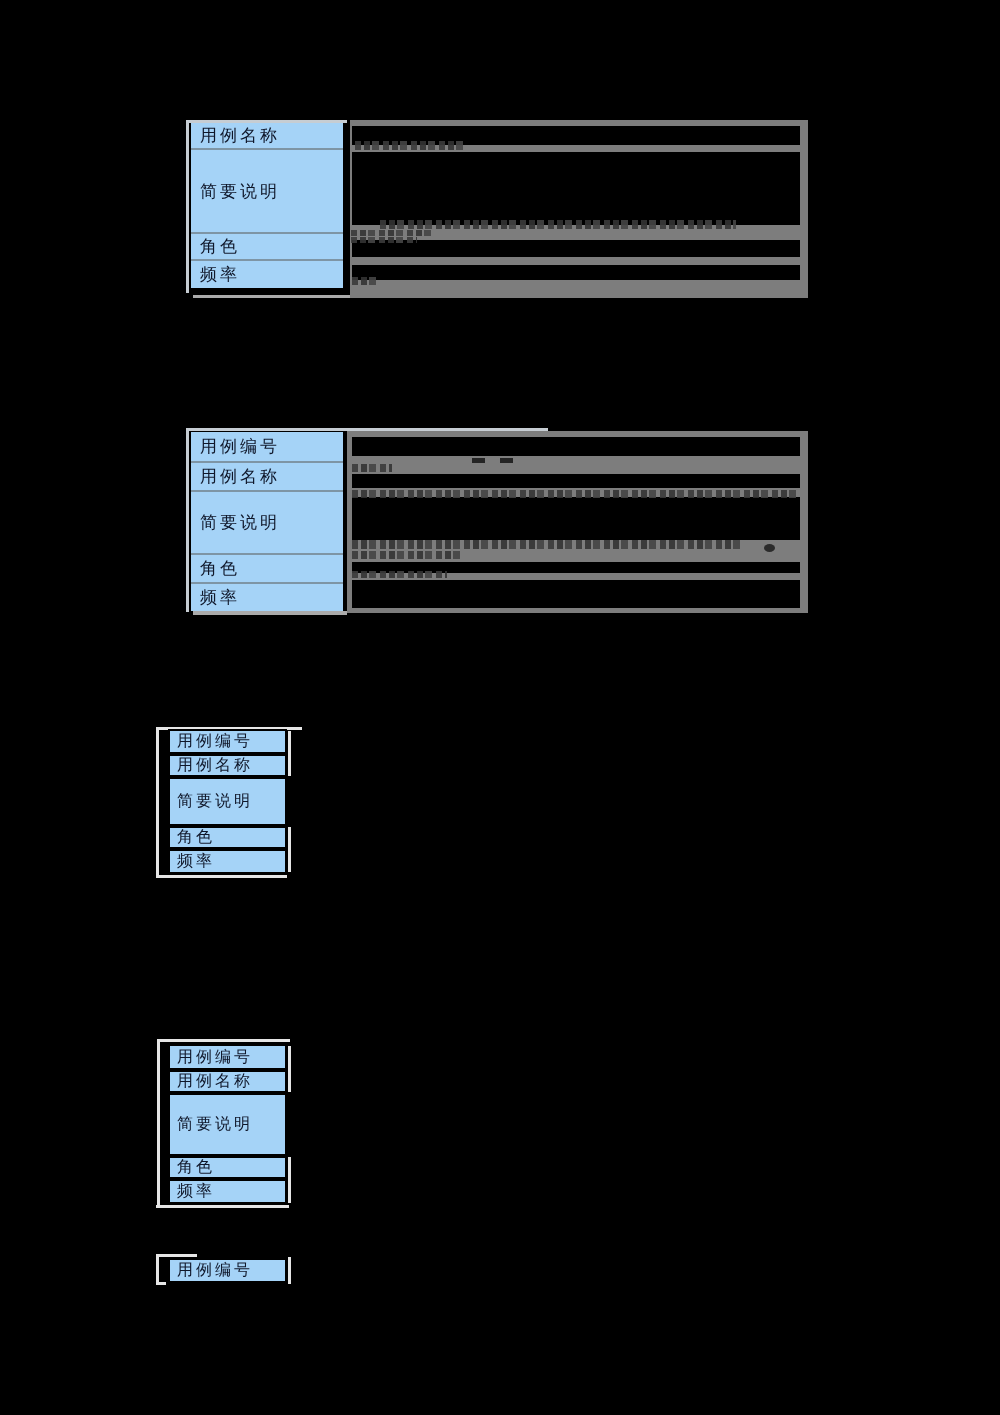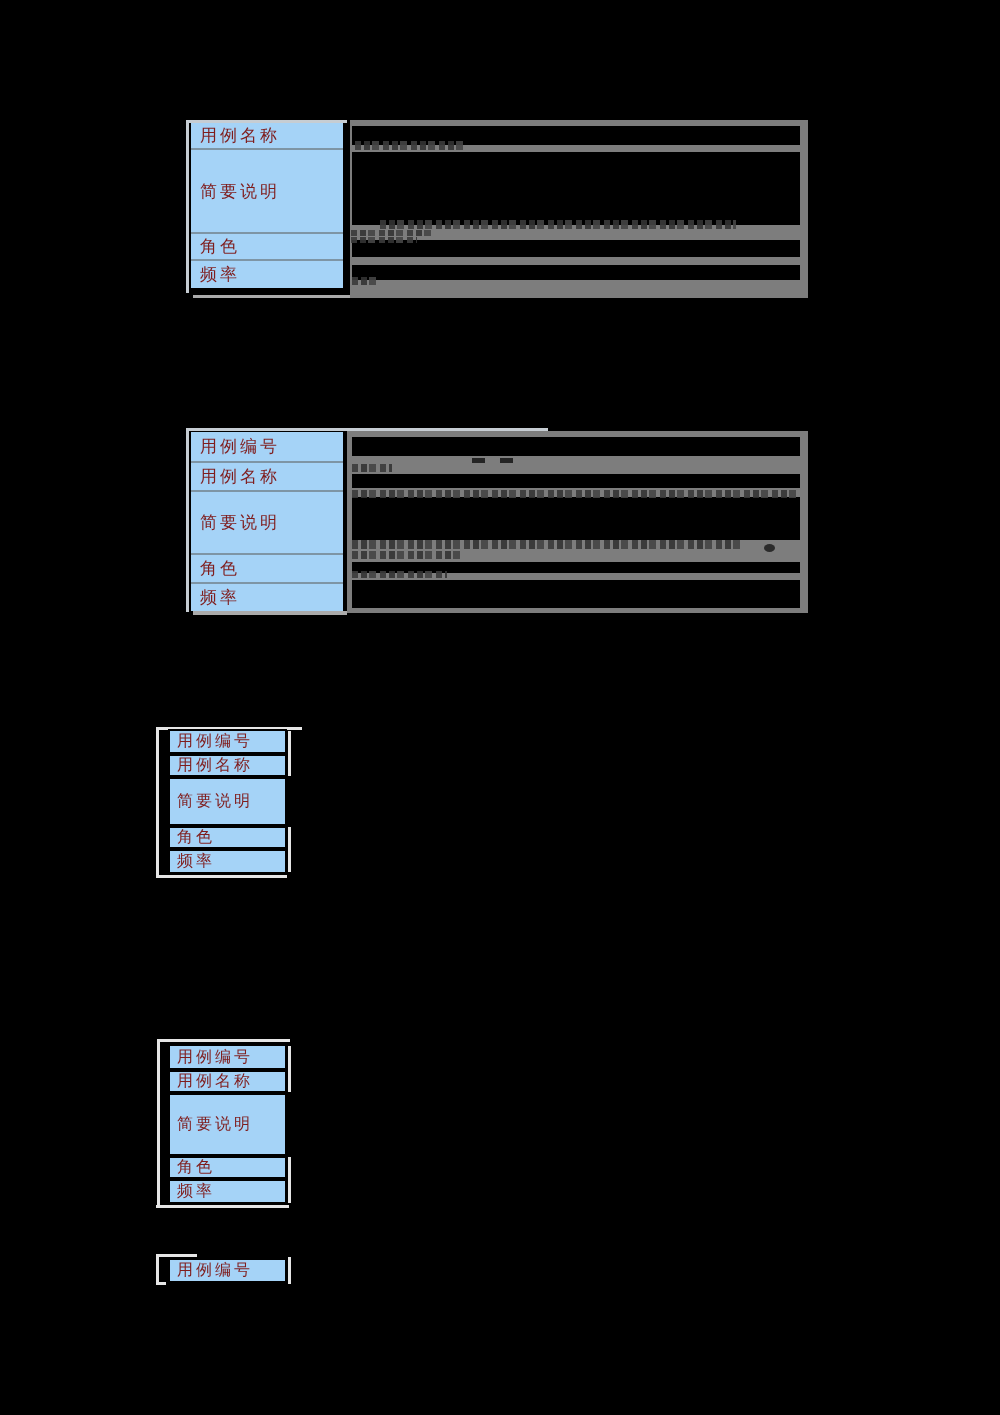--- a/index.html
+++ b/index.html
@@ -4,21 +4,21 @@
 <style>
   html,body{margin:0;padding:0;background:#000;}
   .page{position:relative;width:1000px;height:1415px;background:#000;overflow:hidden;
         font-family:"DejaVu Serif","Liberation Serif",serif;}
   .abs{position:absolute;}
   
   .lite{position:absolute;background:#e6e6e6;}
   .lite2{position:absolute;background:#c6cdd3;}
   
   .bluecol{position:absolute;}
-  .bcell{background:#a5d3f7;color:#7f1d1d;display:flex;align-items:center;
+  .bcell{background:#a5d3f7;color:#0f172a;display:flex;align-items:center;
          padding-left:9px;box-sizing:border-box;letter-spacing:3px;overflow:hidden;}
   .sep{border-top:2px solid #7e95a5;}
   .t12 .bcell{font-size:17px;}
   .t345 .bcell{font-size:16px;border:2px solid #000;padding-left:7px;}
   
   .band{position:absolute;background:#7d7d7d;}
   .blk{position:absolute;background:#000;}
   
   .frag{position:absolute;opacity:.9;filter:blur(.4px);
         background-image:repeating-linear-gradient(90deg,

